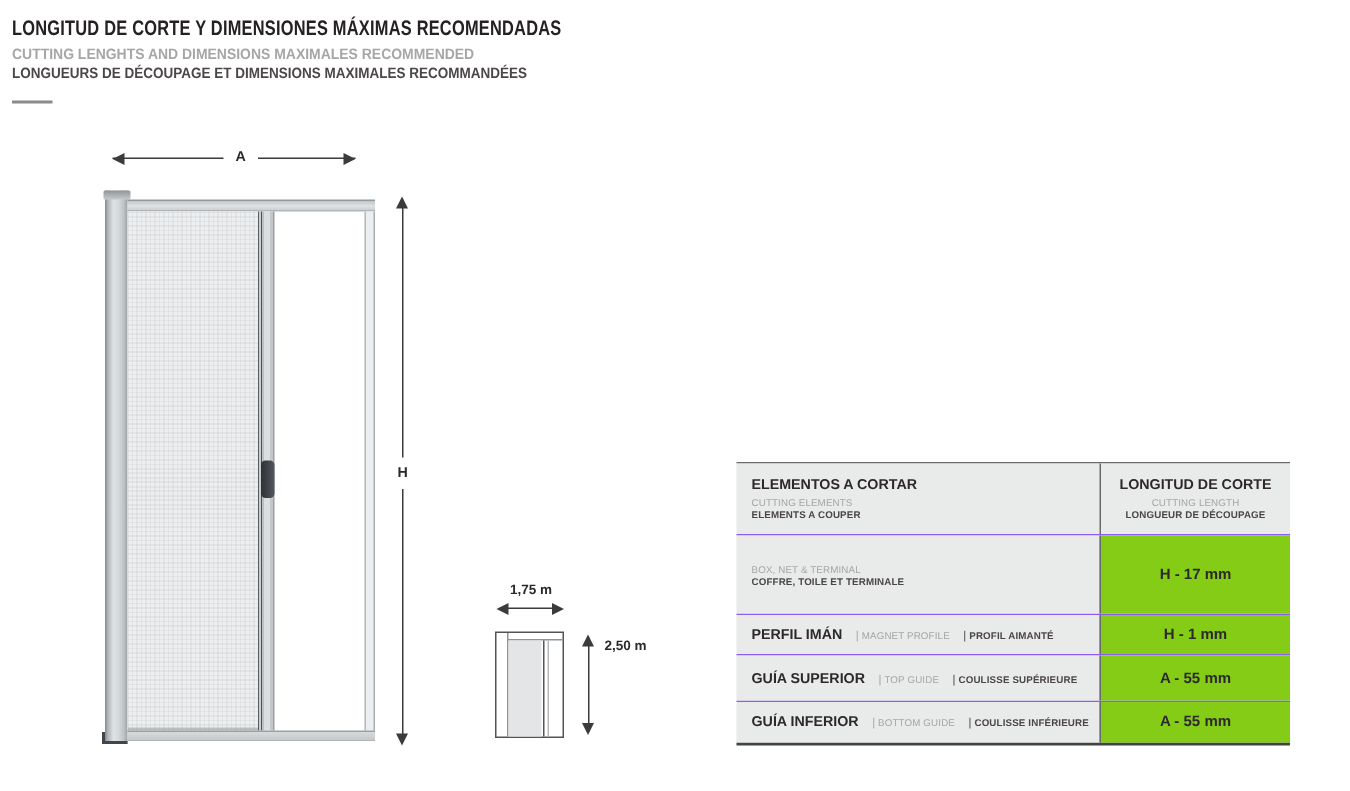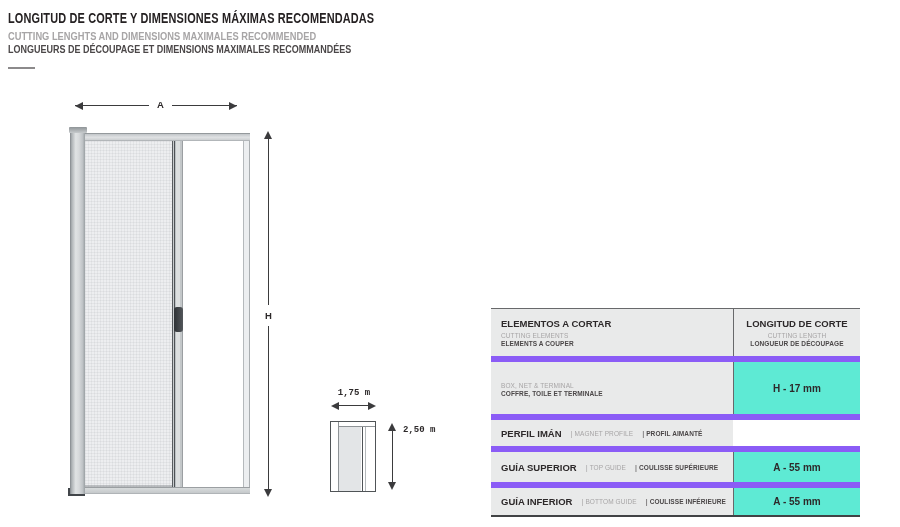--- a/index.html
+++ b/index.html
@@ -52,29 +52,29 @@
     border-left:2px solid #42464a;border-bottom:2px solid #42464a;box-sizing:border-box;}
 
   
   .mini-door{position:absolute;left:330px;top:421px;width:46px;height:71px;background:#ffffff;
     border:1px solid #505457;box-sizing:border-box;}
   .mini-left-line{position:absolute;left:7px;top:0;bottom:0;width:1px;background:#8e9396;}
   .mini-top-line{position:absolute;left:7px;top:4px;right:0;height:1px;background:#8e9396;}
   .mini-mesh{position:absolute;left:8px;top:5px;bottom:0;width:22px;background:#e3e5e7;}
   .mini-pull-dark{position:absolute;left:31px;top:5px;bottom:0;width:1px;background:#505457;}
   .mini-pull-light{position:absolute;left:34px;top:5px;bottom:0;width:1px;background:#b5b9bc;}
-  .mini-dim-text{position:absolute;font-size:9px;font-weight:700;color:#2d292a;font-family:Liberation Mono, monospace;}
+  .mini-dim-text{position:absolute;font-size:9px;font-weight:700;color:#2d292a;}
 
   
   .spec-table{position:absolute;left:491px;top:308px;width:369px;border-top:1px solid #68696b;}
-  .trow{display:flex;border-bottom:6px solid #8b5cf6;}
+  .trow{display:flex;border-bottom:1px solid #8b5cf6;}
   .trow.last{border-bottom:2px solid #414345;}
   .c1{width:242px;box-sizing:border-box;background:#e9eaea;padding-left:10px;}
   .c2{flex:1;border-left:1px solid #68696b;display:flex;align-items:center;justify-content:center;
-      background:#5eead4;text-align:center;}
+      background:#84cc16;text-align:center;}
   .c2.gray{background:#e9eaea;}
   .trow.hrow{height:47px;} .trow.r0{height:52px;} .trow.r1{height:26px;}
   .trow.r2{height:30px;} .trow.r3{height:27px;}
   .stack{display:flex;flex-direction:column;justify-content:center;height:100%;}
   .es-lg{font-size:9.5px;font-weight:700;color:#2d292a;letter-spacing:0;}
   .en-sm{font-size:6.5px;color:#a7a5a6;margin-top:2.5px;letter-spacing:.1px;}
   .fr-sm{font-size:6.5px;font-weight:700;color:#4b4748;margin-top:1.5px;letter-spacing:.1px;}
   .inline-cell{display:flex;align-items:baseline;height:100%;padding-top:0;}
   .inline-cell .es-lg{align-self:center;}
   .inline-cell .mid{align-self:center;display:flex;align-items:baseline;}
@@ -178,20 +178,23 @@
     <div class="trow r1">
       <div class="c1 inline-cell">
         <span class="es-lg">PERFIL IMÁN</span>
         <span class="mid">
             <span class="sep g">|</span>
         <span class="en-in">MAGNET PROFILE</span>
         <span class="sep d">|</span>
         <span class="fr-in">PROFIL AIMANTÉ</span>
           </span>
       </div>
+      <div class="c2">
+        <span class="val">H - 1 mm</span>
+      </div>
     </div>
 
     <div class="trow r2">
       <div class="c1 inline-cell">
         <span class="es-lg">GUÍA SUPERIOR</span>
         <span class="mid">
             <span class="sep g">|</span>
         <span class="en-in">TOP GUIDE</span>
         <span class="sep d">|</span>
         <span class="fr-in">COULISSE SUPÉRIEURE</span>

